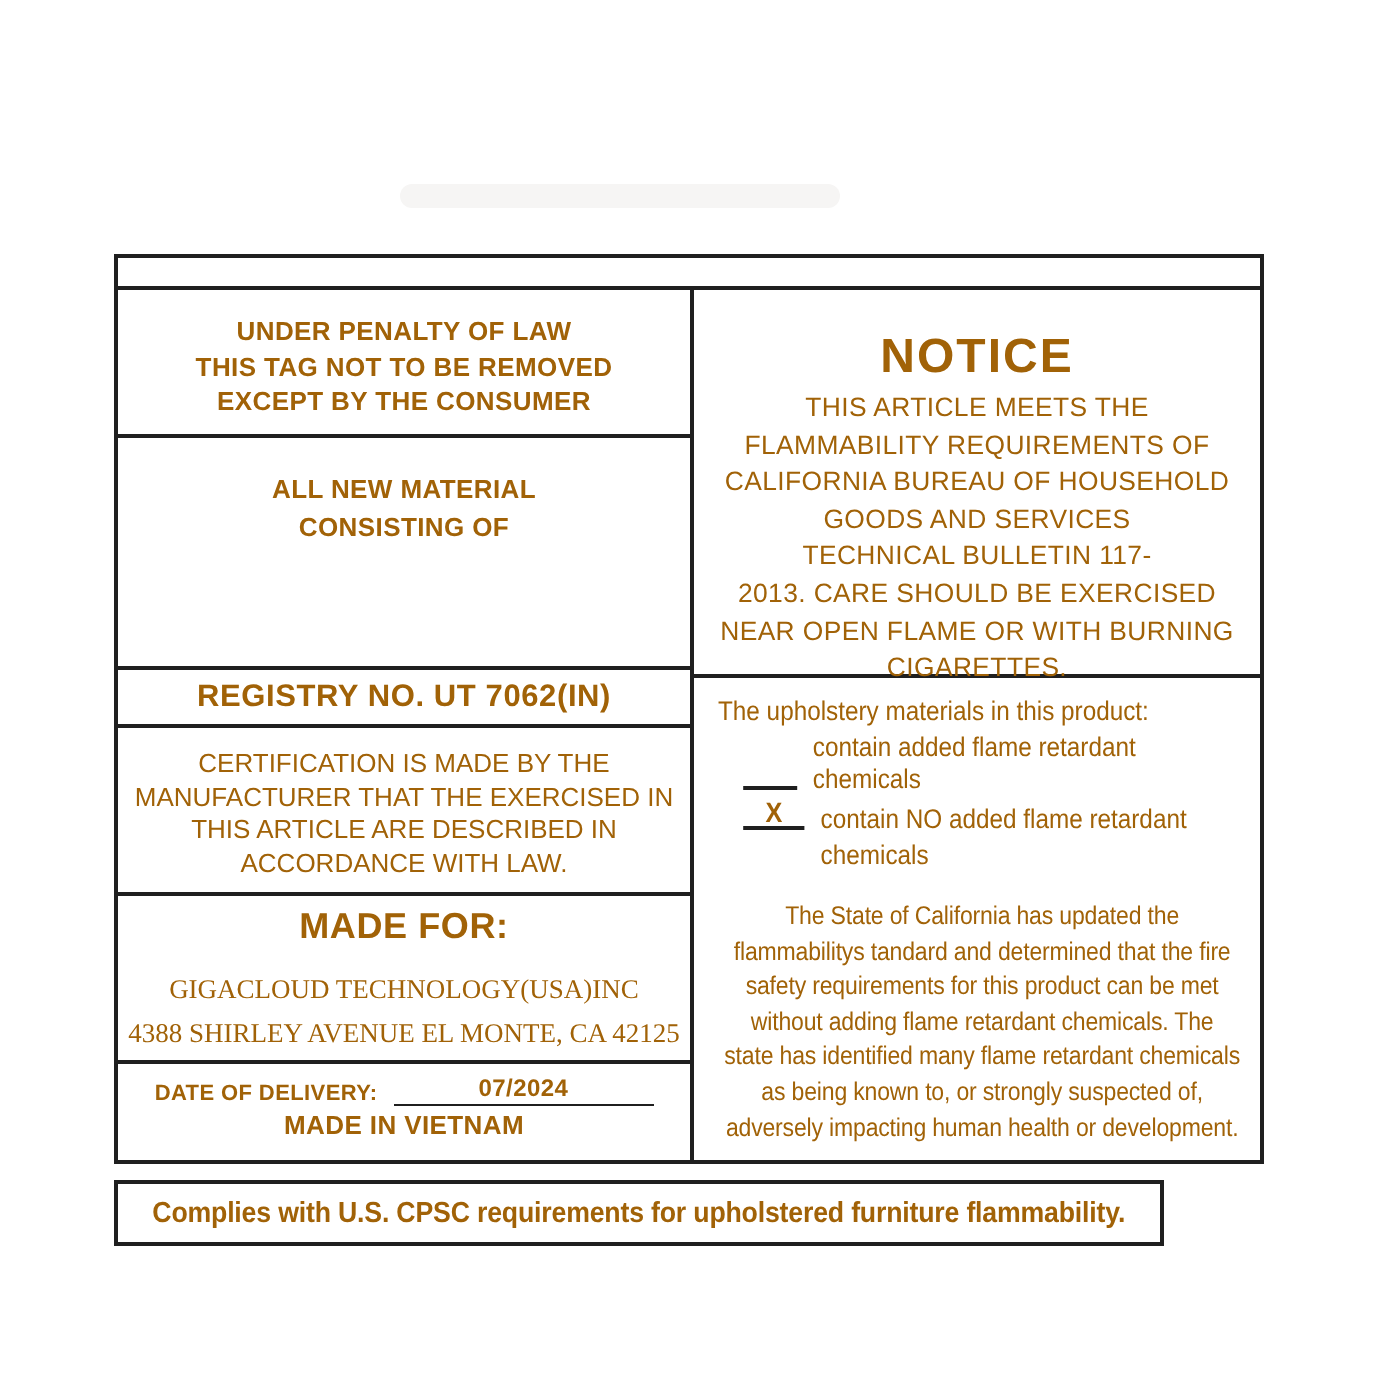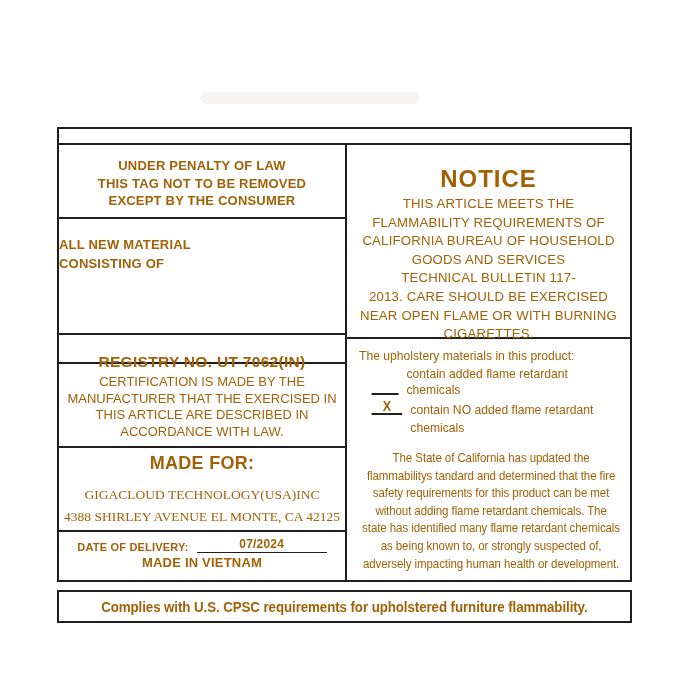--- a/index.html
+++ b/index.html
@@ -22,22 +22,22 @@
   .top-strip{height:16px;border-bottom:2px solid #1f1f1f;}
   .columns{display:flex;height:435px;}
   .col-left{width:288px;border-right:2px solid #1f1f1f;display:flex;flex-direction:column;}
   .col-right{flex:1;display:flex;flex-direction:column;}
 
   .sec{width:100%;}
   .bb{border-bottom:2px solid #1f1f1f;}
 
   
   .penalty{height:74px;padding-top:12px;text-align:center;font-weight:bold;font-size:13px;line-height:17.5px;letter-spacing:.2px;}
-  .materials{height:116px;padding-top:16px;font-weight:bold;font-size:13px;line-height:19px;letter-spacing:.2px;}
-  .registry{height:29px;padding-top:18px;text-align:center;font-weight:bold;font-size:15.5px;letter-spacing:.3px;}
+  .materials{height:116px;padding-top:16px;text-align:center;font-weight:bold;font-size:13px;line-height:19px;letter-spacing:.2px;}
+  .registry{height:29px;padding-top:5px;text-align:center;font-weight:bold;font-size:15.5px;letter-spacing:.3px;}
   .certification{height:84px;padding-top:10px;text-align:center;font-size:13px;line-height:16.5px;}
   .madefor{height:84px;text-align:center;}
   .madefor-heading{padding-top:5px;font-weight:bold;font-size:18px;letter-spacing:.3px;}
   .company{margin-top:13px;font-family:"Liberation Serif", serif;font-size:13.5px;}
   .address{margin-top:6px;font-family:"Liberation Serif", serif;font-size:13.5px;}
   .delivery{height:39px;padding-top:5px;}
   .delivery-row{display:flex;justify-content:center;align-items:flex-end;font-size:11px;font-weight:bold;letter-spacing:.2px;}
   .date-underline{display:inline-block;width:130px;margin-left:8px;border-bottom:1.5px solid #1f1f1f;text-align:center;font-size:12px;font-weight:bold;padding-bottom:1px;}
   .vietnam{margin-top:2px;text-align:center;font-weight:bold;font-size:13px;letter-spacing:.2px;}
 
@@ -50,21 +50,21 @@
   .condensed{transform:scaleX(0.9);transform-origin:0 0;}
   .condensed-c{transform:scaleX(0.9);transform-origin:50% 0;}
   .flame-intro{font-size:13.5px;line-height:16px;}
   .option-row{display:flex;align-items:flex-end;margin-top:2px;}
   .blank{width:34px;border-bottom:2px solid #1f1f1f;margin:0 9px 3px 14px;text-align:center;font-weight:bold;font-size:14px;line-height:13px;}
   .option-text{font-size:13.5px;line-height:16px;}
   .option-wrap{margin-left:57px;font-size:13.5px;line-height:16px;margin-top:2px;}
   .ca-paragraph{margin-top:13px;text-align:center;font-size:12.8px;line-height:17.6px;letter-spacing:-0.1px;width:111%;margin-left:-5.5%;}
 
   .complies-box{
-    position:absolute;left:57px;top:553px;width:575px;height:33px;
+    position:absolute;left:57px;top:553px;width:525px;height:33px;
     border:2px solid #1f1f1f;background:#fff;
     display:flex;align-items:center;justify-content:center;
   }
   .complies-text{font-weight:bold;font-size:14.5px;letter-spacing:-0.1px;transform:scaleX(0.92);white-space:nowrap;}
 
   
   .ghost{position:absolute;left:200px;top:55px;width:220px;height:12px;background:#f6f5f4;border-radius:6px;}
 </style>
 </head>
 <body>

